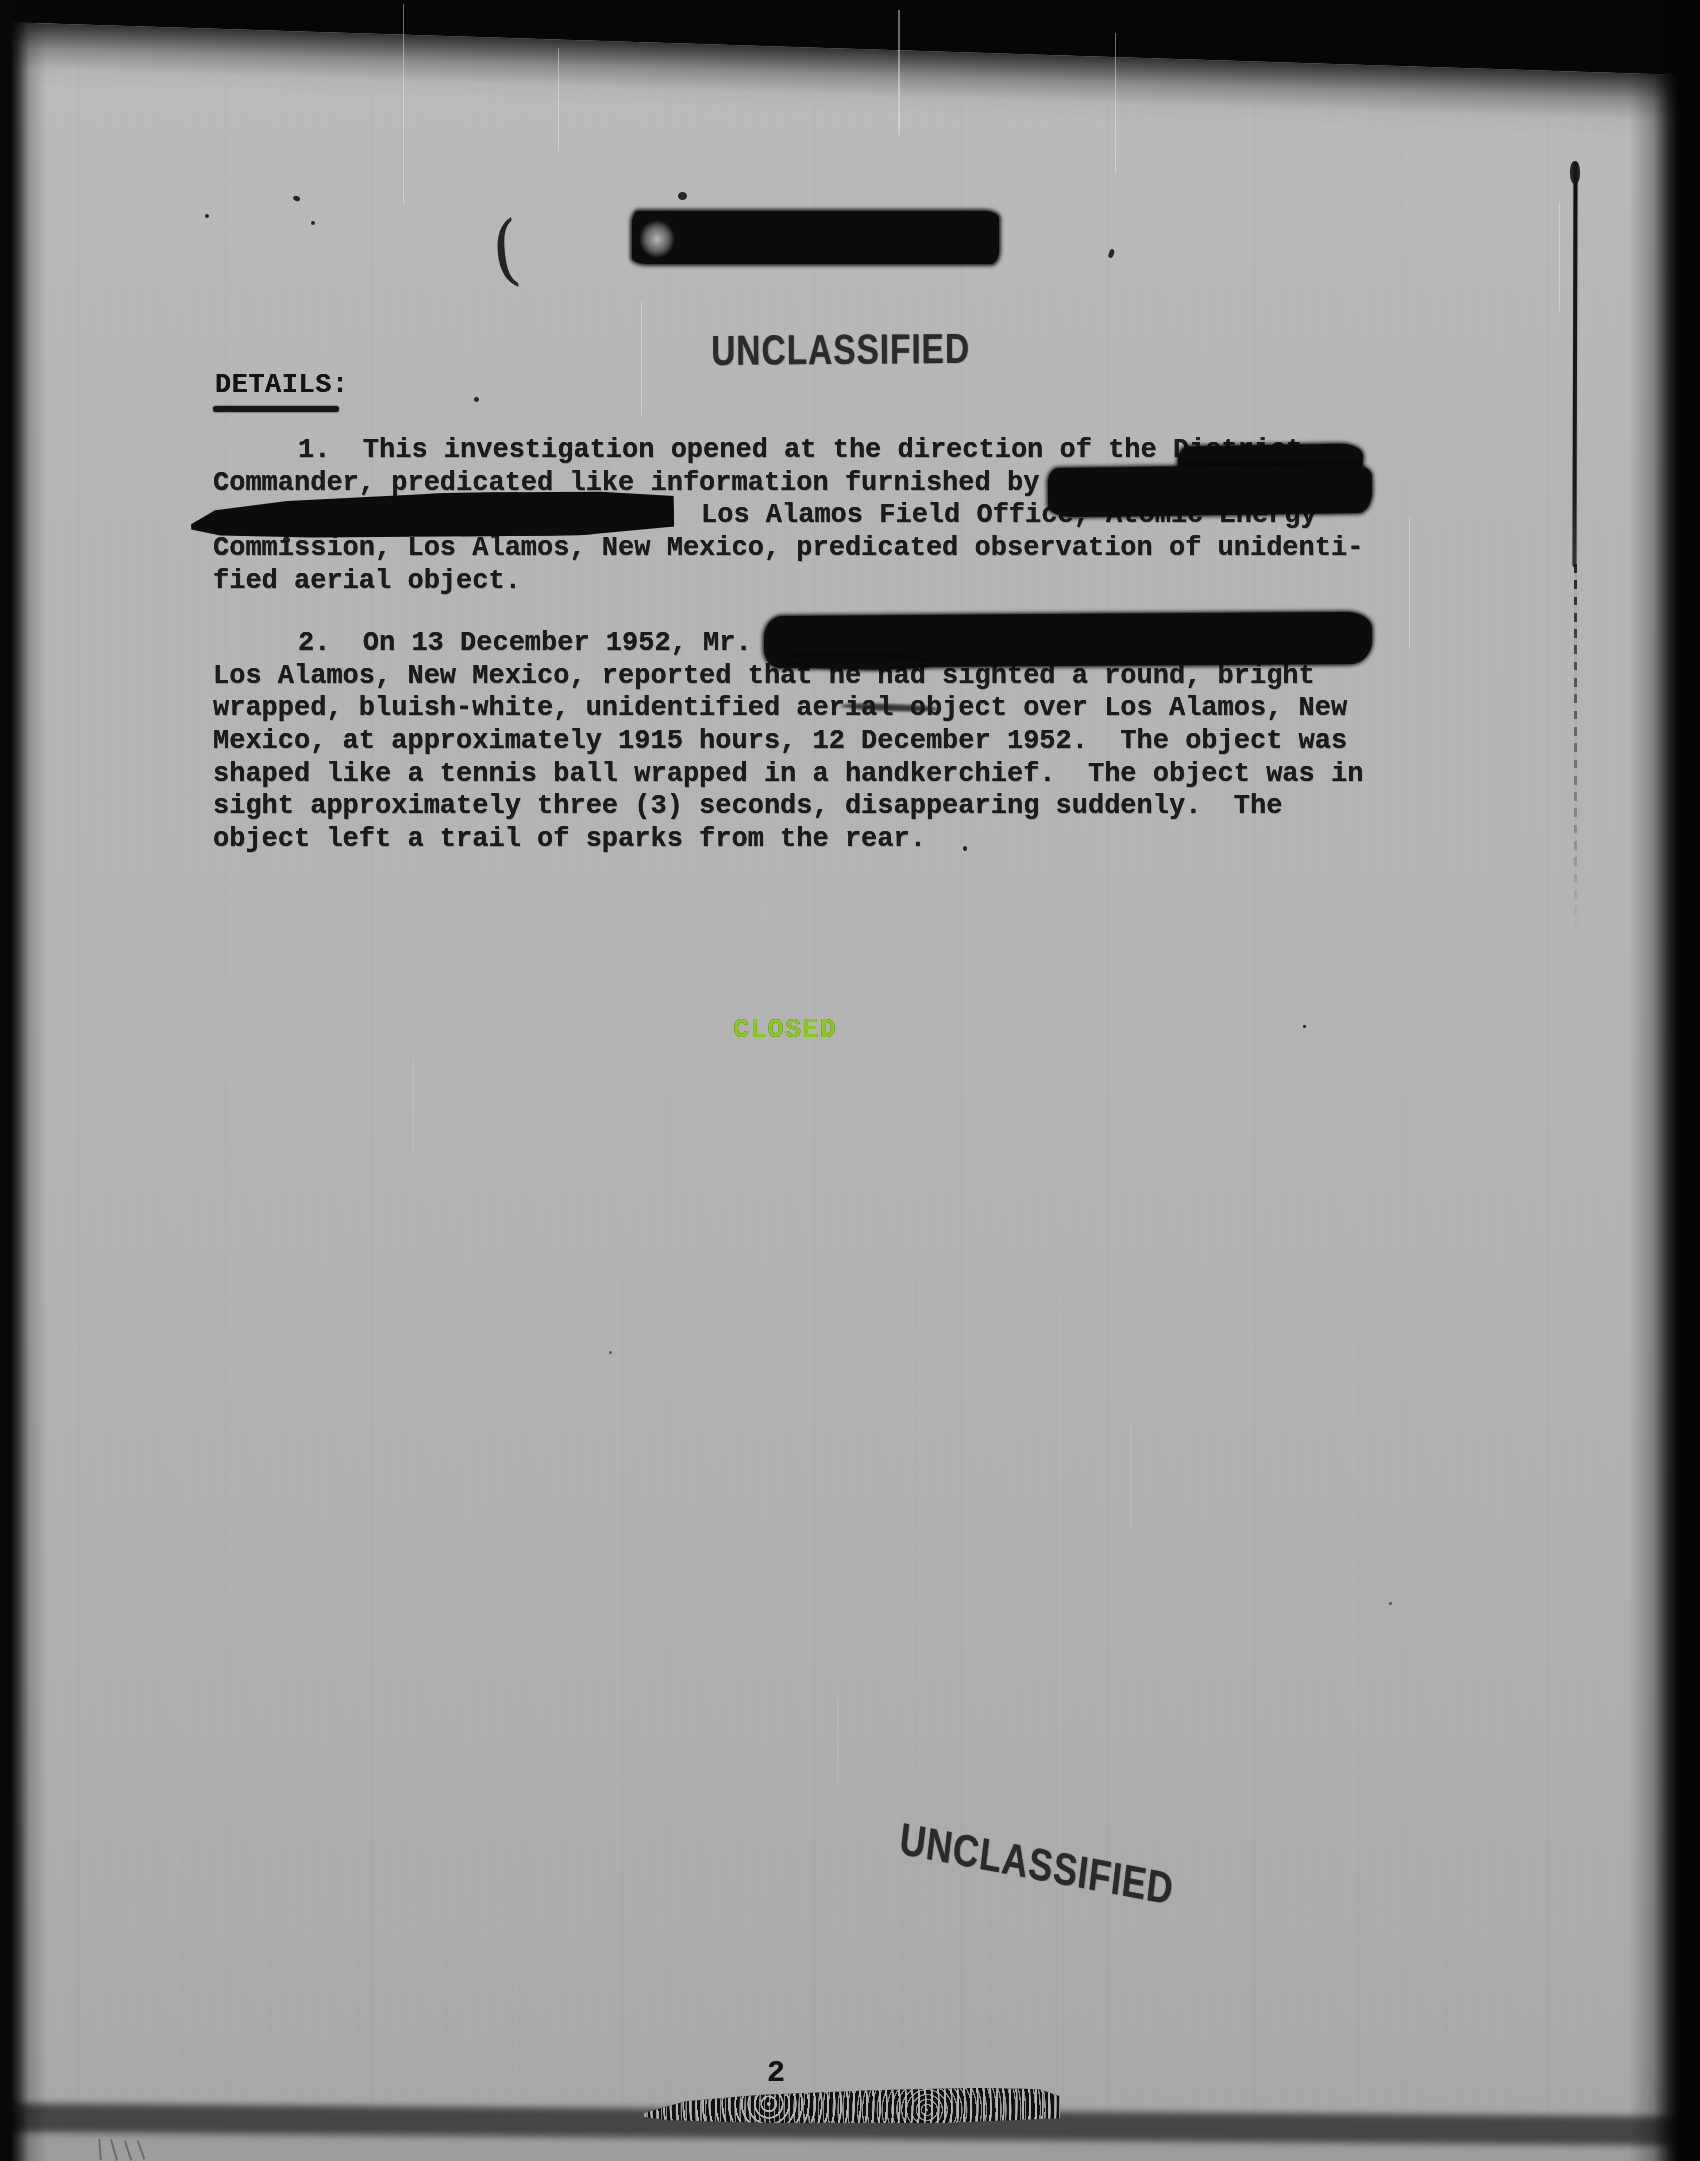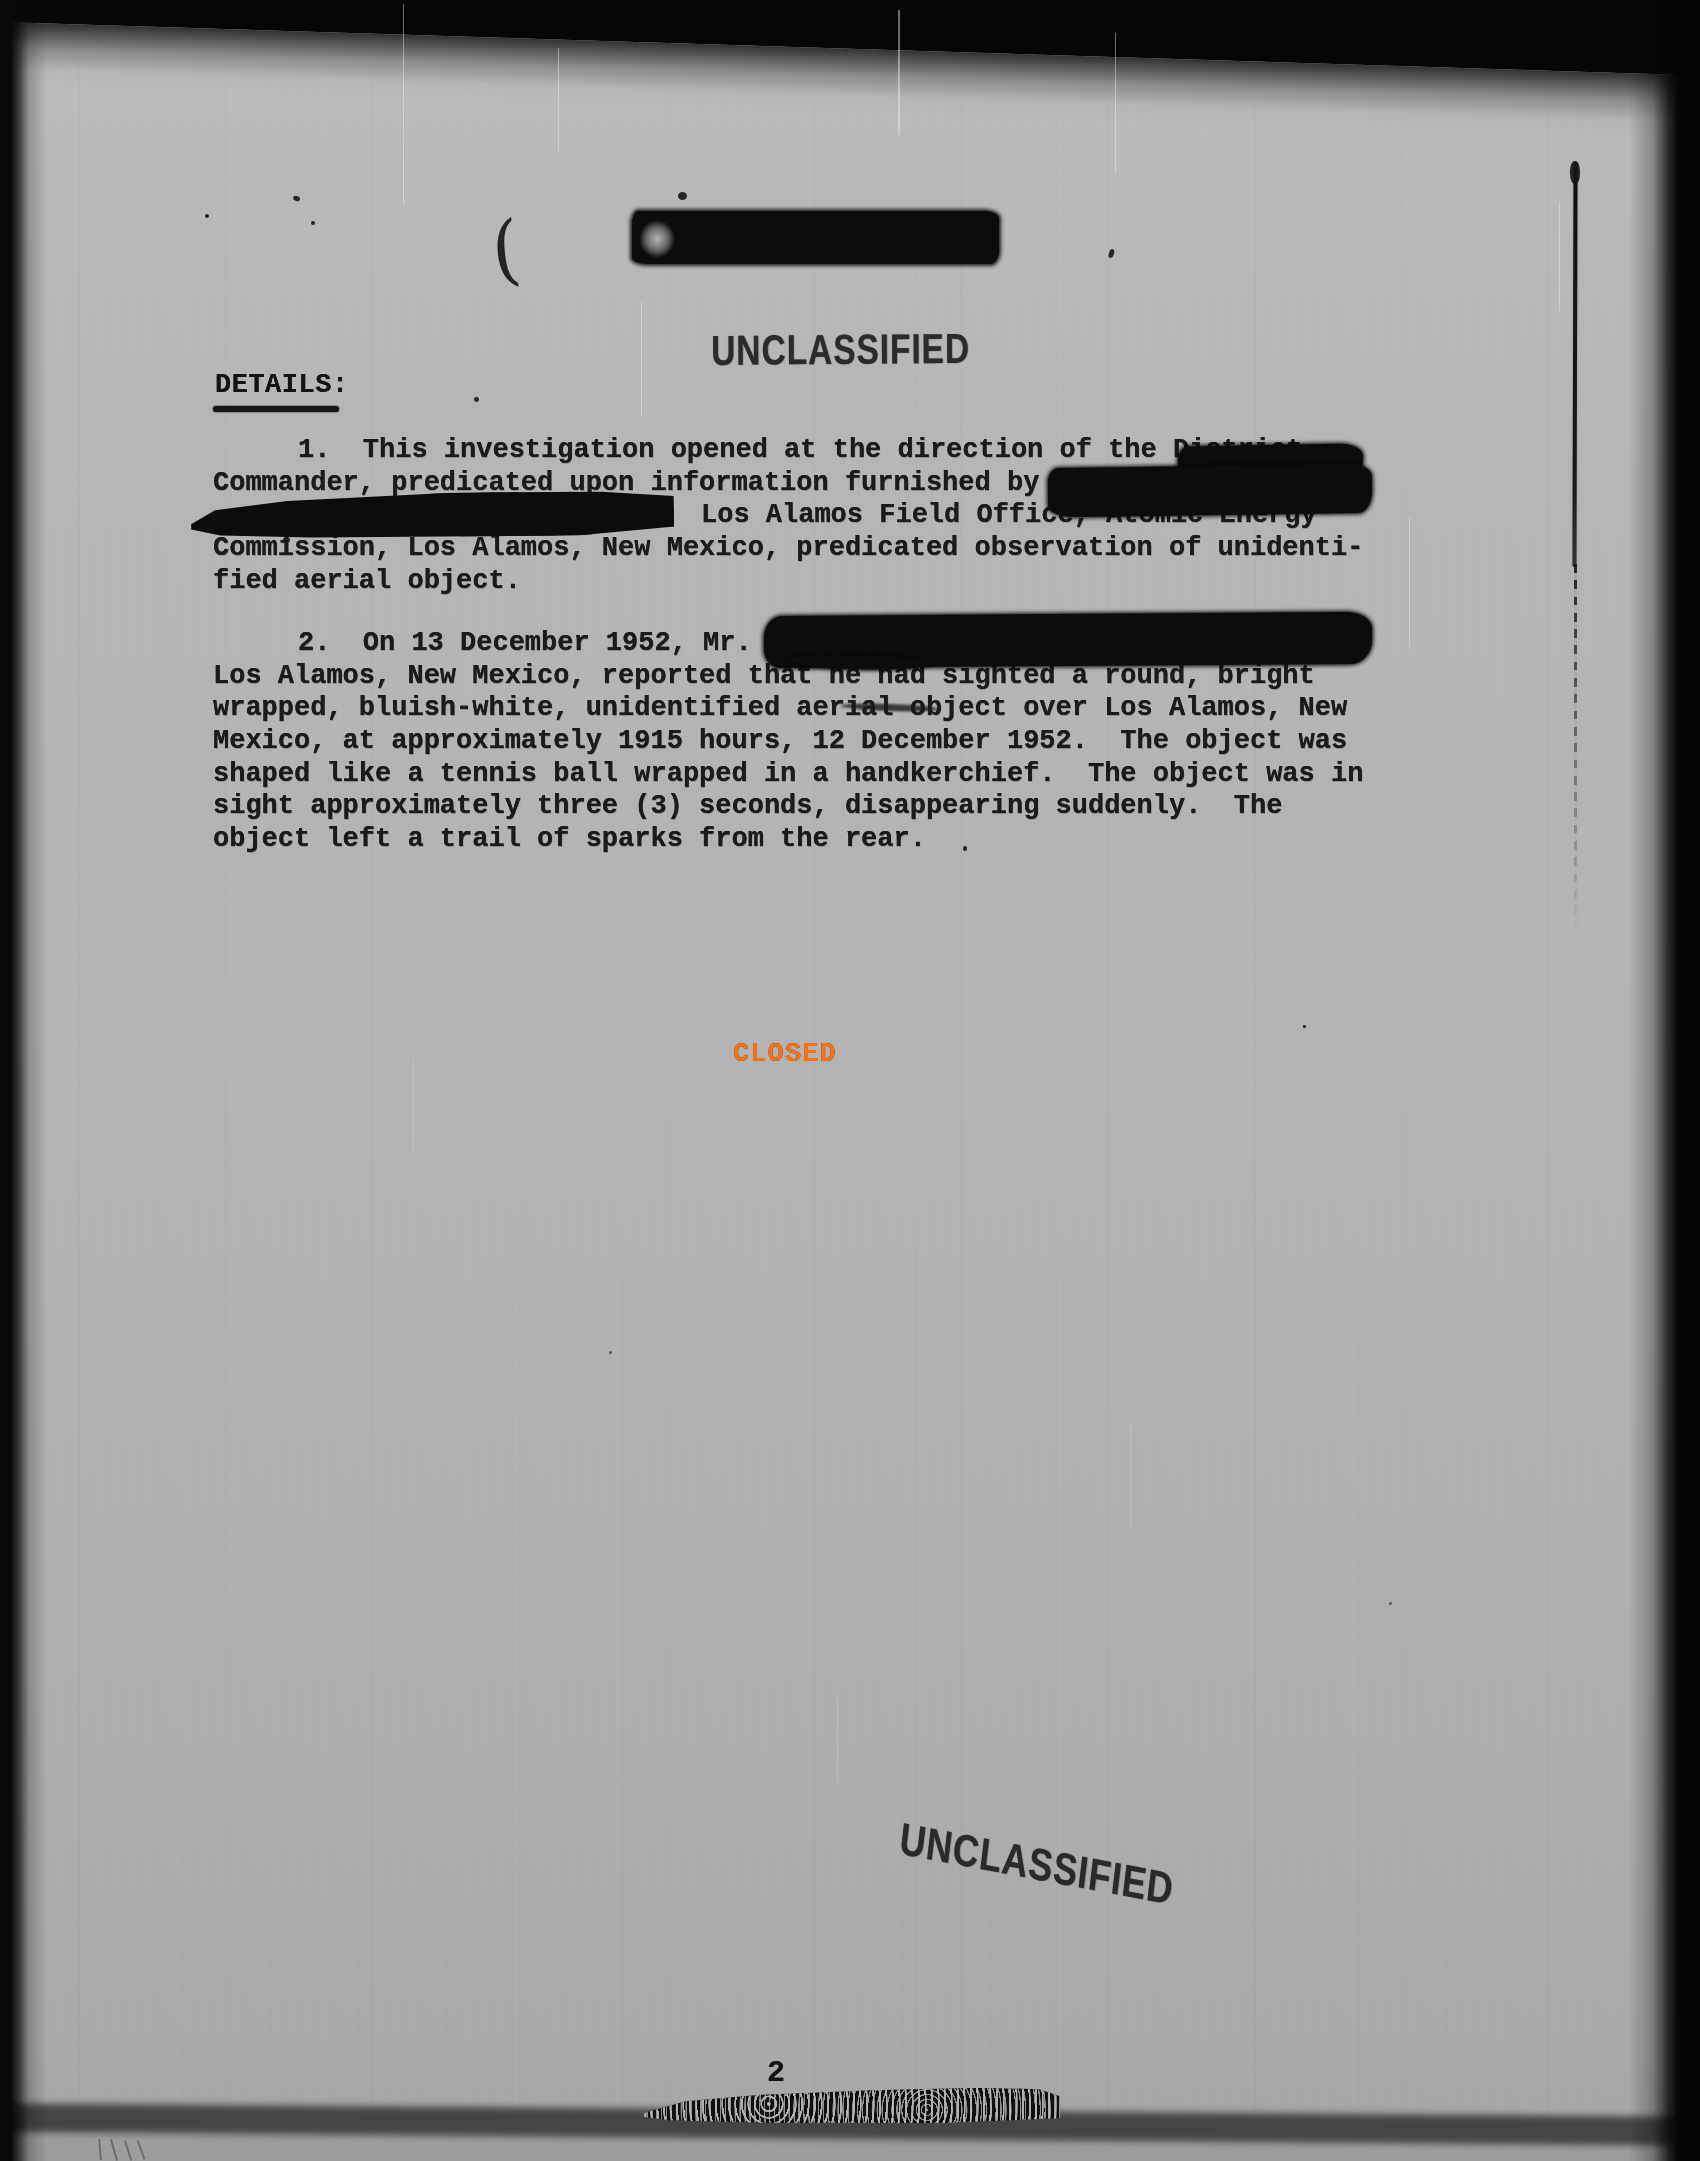--- a/index.html
+++ b/index.html
@@ -25,21 +25,21 @@
   .below-page{left:0;top:2135px;width:1700px;height:27px;background:#9d9d9d;}
   .bottom-band{left:-16.3px;top:2110px;width:1739px;height:29px;background:#454545;filter:blur(3.8px);
     transform:rotate(0.45deg);}
 
   
   .tline{white-space:pre;font-size:27px;line-height:33px;font-weight:700;color:#1b1b1b;
     text-shadow:0 0 0.5px rgba(20,20,20,.85),0.5px 0.5px 0 rgba(20,20,20,.25);}
   .heading{font-size:27px;line-height:33px;font-weight:700;color:#141414;letter-spacing:0.5px;
     text-shadow:0 0 0.5px rgba(15,15,15,.9);}
   .underline{height:6px;background:#161616;border-radius:3.3px;box-shadow:0 0 1.1px 0.5px rgba(15,15,15,.5);}
-  .closed{font-size:27px;font-weight:700;color:#f97316;letter-spacing:1.1px;text-shadow:0 0 0.5px rgba(15,15,15,.9);margin-top:24px;}
+  .closed{font-size:27px;font-weight:700;color:#84cc16;letter-spacing:1.1px;text-shadow:0 0 0.5px rgba(15,15,15,.9);}
   .pagenum{font-size:30px;font-weight:700;color:#121212;text-shadow:0 0 0.5px rgba(15,15,15,.9);}
 
   
   .stamp{font-family:"Liberation Sans","DejaVu Sans",sans-serif;font-weight:700;color:#1c1c1c;
     letter-spacing:1.1px;opacity:.9;text-shadow:0 0 1.1px rgba(25,25,25,.55),1.1px 0.5px 0 rgba(25,25,25,.2);}
   .stamp-top{font-size:42px;transform:scaleX(.8) rotate(-.4deg);transform-origin:left top;}
   .stamp-bottom{font-size:45px;transform:scaleX(.8) rotate(8.5deg);transform-origin:left top;}
 
   
   .redact{background:#0c0c0c;box-shadow:0 0 3.8px 1.6px rgba(6,6,6,.85);}
@@ -80,21 +80,21 @@
 
   <div class="abs redact bar-top" style="left:632px;top:211px;width:367px;height:53px;"></div>
   <div class="abs light-oval" style="left:639px;top:220px;width:36px;height:38px;"></div>
 
   <div class="abs stamp stamp-top" style="left:711px;top:327px;">UNCLASSIFIED</div>
 
   <div class="abs heading" style="left:215px;top:369px;">DETAILS:</div>
   <div class="abs underline" style="left:213px;top:406px;width:126px;"></div>
 
   <div class="abs tline" style="left:298px;top:434px;">1.  This investigation opened at the direction of the District</div>
-  <div class="abs tline" style="left:213px;top:467px;">Commander, predicated upon information furnished by</div>
+  <div class="abs tline" style="left:213px;top:467px;">Commander, predicated like information furnished by</div>
   <div class="abs tline" style="left:701px;top:499px;">Los Alamos Field Office, Atomic Energy</div>
   <div class="abs tline" style="left:213px;top:532px;">Commission, Los Alamos, New Mexico, predicated observation of unidenti-</div>
   <div class="abs tline" style="left:213px;top:565px;text-align:center;">fied aerial object.</div>
 
   <div class="abs redact blob" style="left:1178px;top:445px;width:185px;height:36px;transform:rotate(-1deg);"></div>
   <div class="abs redact blob" style="left:1048px;top:466px;width:324px;height:49px;transform:rotate(-.8deg);"></div>
   <div class="abs redact" style="left:191px;top:493px;width:483px;height:45px;transform:rotate(-1deg);
               clip-path:polygon(0 60%,5% 30%,20% 12%,55% 0,85% 4%,100% 16%,100% 84%,80% 100%,25% 94%,6% 86%,0 72%);"></div>
   <div class="abs speck" style="left:283px;top:537px;width:6.5px;height:6px;"></div>
 

